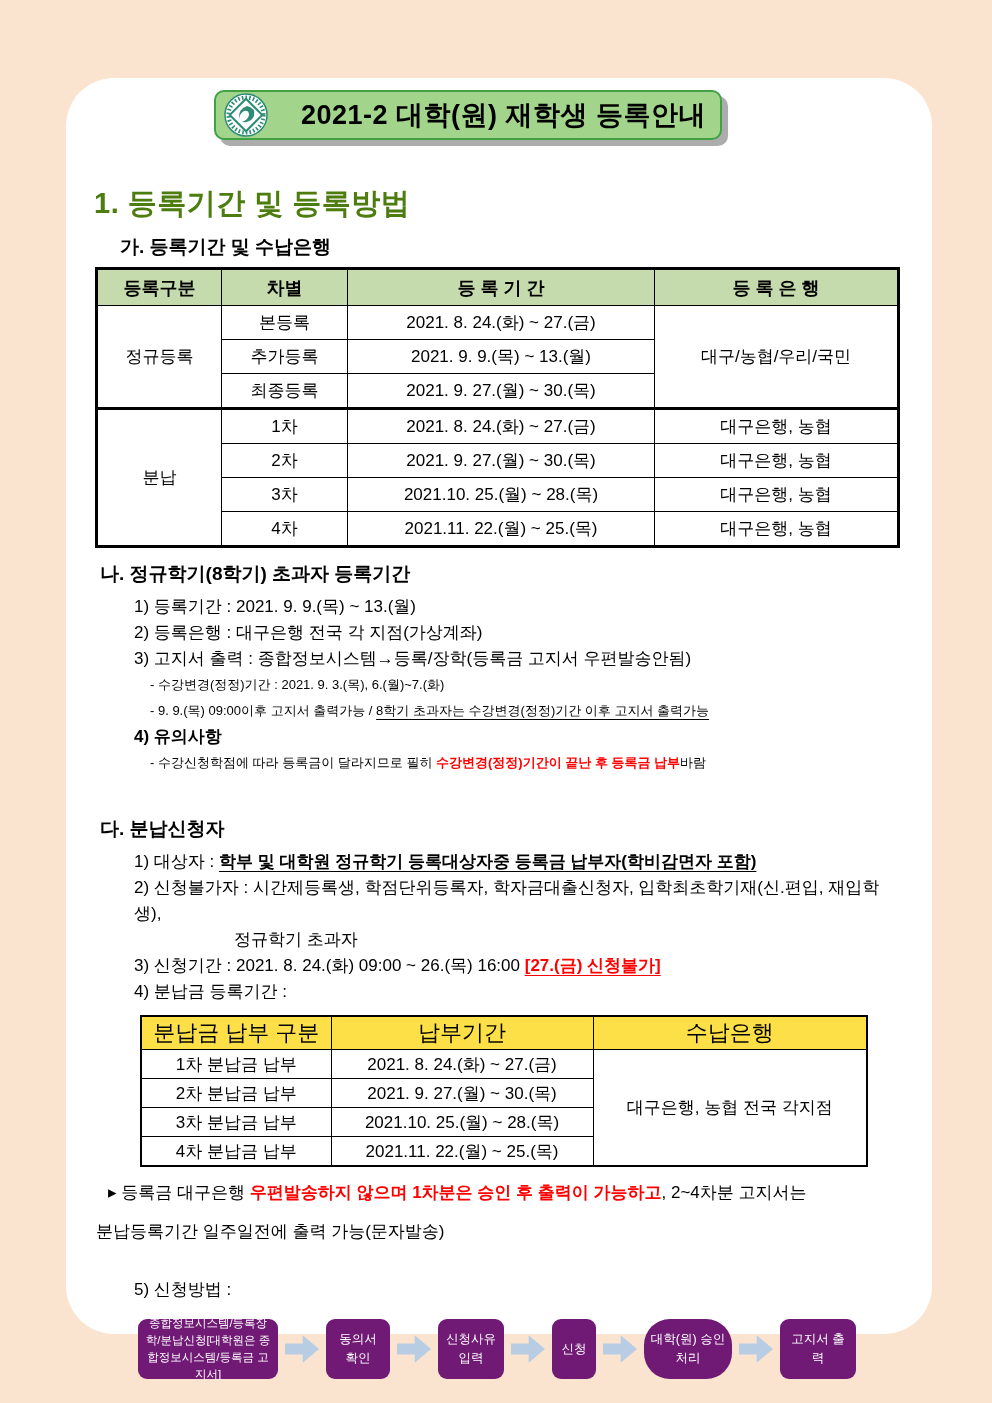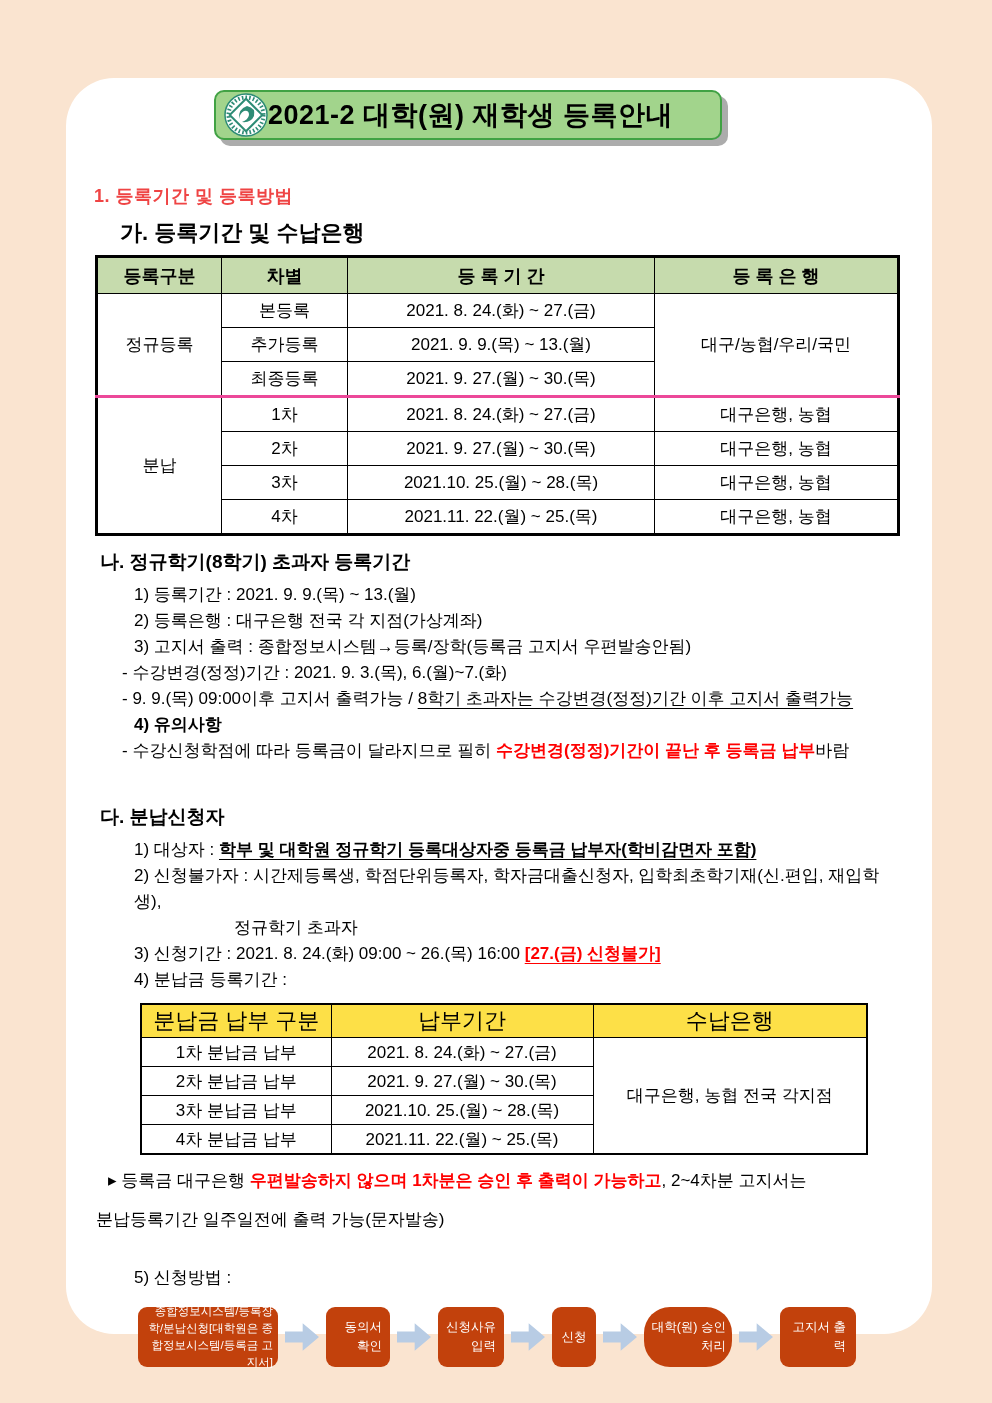--- a/index.html
+++ b/index.html
@@ -14,52 +14,52 @@
     background:#FFFFFF;border-radius:48px;
   }
   
   .banner{
     position:absolute;left:148px;top:12px;width:508px;height:50px;
     background:#A2D48C;border:2px solid #41A244;border-radius:10px;
     box-shadow:6px 6px 0 #ACACAC;
     display:flex;align-items:center;box-sizing:border-box;
   }
   .logo{width:44px;height:44px;margin-left:8px;flex:0 0 auto;}
-  .banner-title{flex:1;text-align:left;font-size:27px;font-weight:bold;letter-spacing:0.5px;padding-right:14px;}
+  .banner-title{flex:1;text-align:right;font-size:27px;font-weight:bold;letter-spacing:0.5px;padding-right:14px;}
   
   .content{position:absolute;left:28px;top:100px;width:808px;}
-  .sec1-heading{font-size:18px;font-weight:bold;color:#ef4444;margin:6px 0 10px 0;letter-spacing:0.5px;}
-  .sub-heading{font-size:22px;font-weight:bold;margin:0 0 7px 26px;}
+  .sec1-heading{font-size:29px;font-weight:bold;color:#4d7c0f;margin:6px 0 10px 0;letter-spacing:0.5px;}
+  .sub-heading{font-size:19px;font-weight:bold;margin:0 0 7px 26px;}
   
   table{border-collapse:collapse;table-layout:fixed;}
   .t1{width:802px;margin-left:1px;border:3px solid #000;}
   .t1 th{background:#C6DBAD;border:1.5px solid #000;font-size:18px;font-weight:bold;height:33px;}
   .t1 td{border:1.5px solid #000;font-size:17px;height:31px;text-align:center;}
-  .t1 tr.gsep td{border-top:3px solid #ec4899;}
+  .t1 tr.gsep td{border-top:3px solid #000000;}
   
   .h2{font-size:19px;font-weight:bold;margin:13px 0 7px 6px;}
   .item{font-size:17px;line-height:26px;margin-left:40px;}
-  .subitem{font-size:17px;line-height:26px;margin-left:28px;}
+  .subitem{font-size:13px;line-height:26px;margin-left:56px;}
   .cont2{padding-left:100px;}
   .blue{color:#000000;}
   .red{color:#FF0000;font-weight:bold;}
   .bold{font-weight:bold;}
   .ul{text-decoration:underline;text-underline-offset:4px;}
   
   .t2{width:726px;margin:10px 0 0 46px;border:2.5px solid #000;}
   .t2 th{border:1.5px solid #000;font-size:22px;font-weight:normal;height:30px;background:#fde047;}
   .t2 td{border:1.5px solid #000;font-size:17px;height:26px;text-align:center;}
   .note{font-size:17px;line-height:27px;margin:12px 0 0 2px;width:804px;text-align:justify;text-indent:12px;}
   .note2{text-indent:0;}
   .m5{margin-top:32px;}
   
   .flow{display:flex;align-items:center;margin:16px 0 0 44px;width:748px;}
   .fbox{
-    background:#c2410c;color:#fff;border-radius:9px;height:60px;
-    display:flex;align-items:center;justify-content:center;text-align:right;
+    background:#701a75;color:#fff;border-radius:9px;height:60px;
+    display:flex;align-items:center;justify-content:center;text-align:center;
     font-size:11.5px;line-height:1.5;box-sizing:border-box;flex:0 0 auto;
   }
   .fb1{width:140px;padding:3px 5px;}
   .fb2{width:64px;padding:11px 8px;font-size:12.5px;}
   .fb3{width:66px;padding:6px 8px;font-size:12.5px;}
   .fb4{width:44px;font-size:12.5px;}
   .fb5{width:88px;padding:0 6px;font-size:12.5px;border-radius:26px;}
   .fb6{width:76px;padding:0 10px;font-size:12.5px;}
   .farrow{
     width:34px;height:30px;background:#B8CCE4;flex:0 0 auto;margin:0 7px;

